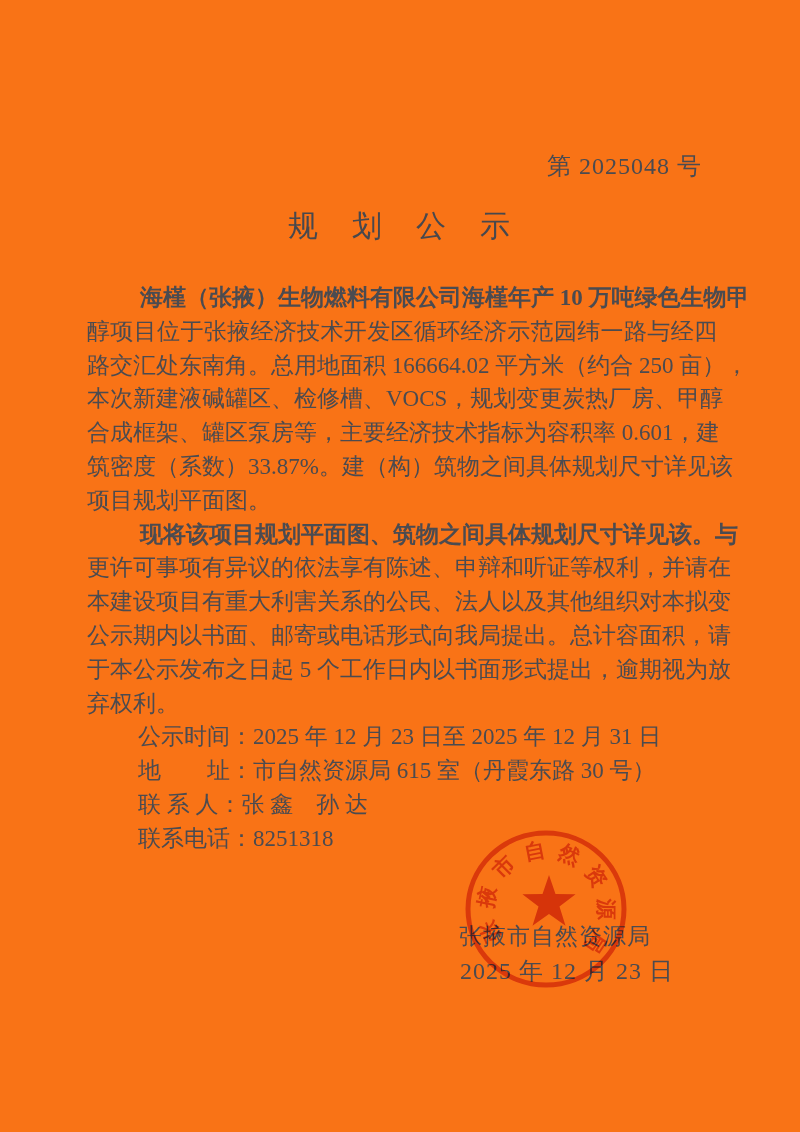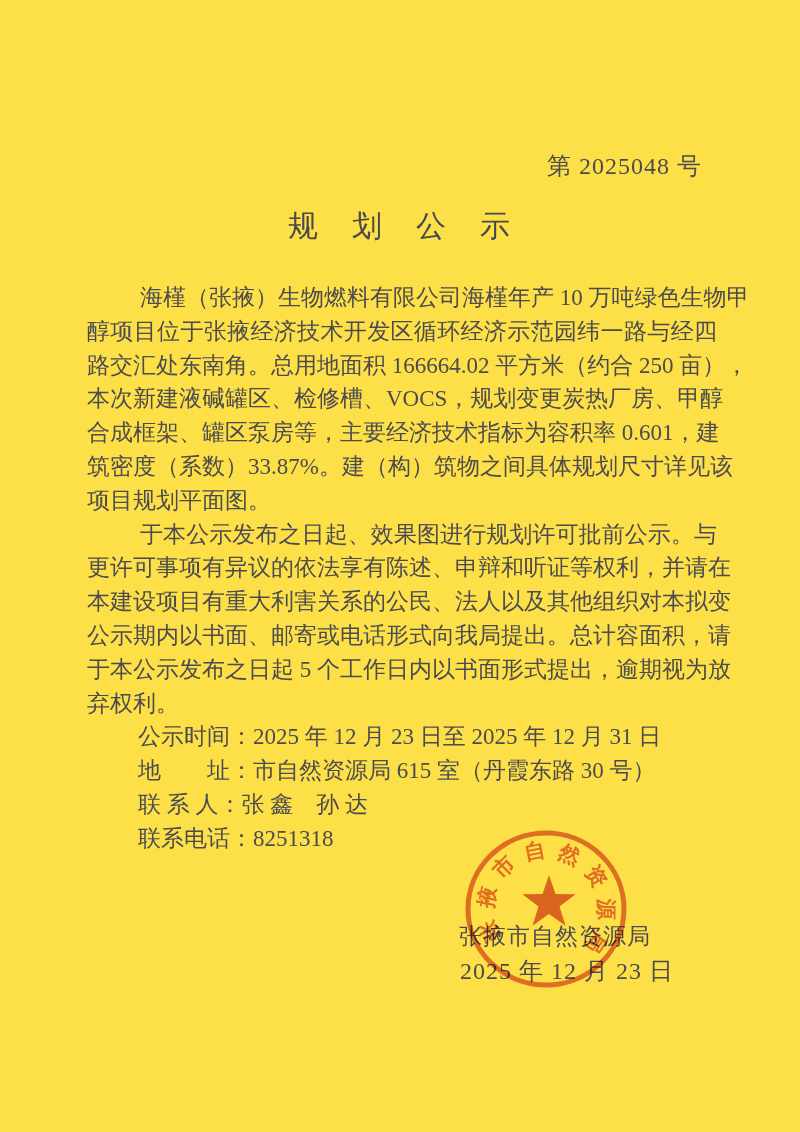--- a/index.html
+++ b/index.html
@@ -7,21 +7,21 @@
   body {
     font-family: "Liberation Serif", "DejaVu Serif", serif;
     background: #ffffff;
     position: relative;
     overflow: hidden;
   }
   .page {
     position: absolute;
     left: 0; top: 0;
     width: 800px; height: 1132px;
-    background: #fde047;
+    background: #f97316;
   }
   .doc-number {
     position: absolute;
     top: 150px;
     right: 98px;
     font-size: 24px;
     color: #4b4b50;
     letter-spacing: 1px;
     white-space: nowrap;
   }
@@ -46,21 +46,21 @@
     color: #4b4b50;
   }
   .line {
     height: 33.8px;
     line-height: 33.8px;
     text-align: justify;
     text-align-last: justify;
     white-space: nowrap;
     overflow: visible;
   }
-  .line.first { text-indent: 53px; }
+  .line.first { text-indent: 53px; font-weight: bold; }
   .line.end { text-align-last: left; }
   .line.contact { text-align-last: left; text-indent: 51px; }
   .signature-org {
     position: absolute;
     left: 459px;
     top: 921px;
     font-size: 23px;
     color: #4b4b50;
     letter-spacing: 1px;
     white-space: nowrap;
@@ -100,21 +100,21 @@
   <h1 class="title">规　划　公　示</h1>
 
   <div class="body-block">
       <div class="line first">海槿（张掖）生物燃料有限公司海槿年产 10 万吨绿色生物甲</div>
       <div class="line">醇项目位于张掖经济技术开发区循环经济示范园纬一路与经四</div>
       <div class="line">路交汇处东南角。总用地面积 166664.02 平方米（约合 250 亩），</div>
       <div class="line">本次新建液碱罐区、检修槽、VOCS，规划变更炭热厂房、甲醇</div>
       <div class="line">合成框架、罐区泵房等，主要经济技术指标为容积率 0.601，建</div>
       <div class="line">筑密度（系数）33.87%。建（构）筑物之间具体规划尺寸详见该</div>
       <div class="line end">项目规划平面图。</div>
-      <div class="line first">于本公示发布之日起、效果图进行规划许可批前公示。与</div>
+      <div class="line first">现将该项目规划平面图、筑物之间具体规划尺寸详见该。与</div>
       <div class="line">更许可事项有异议的依法享有陈述、申辩和听证等权利，并请在</div>
       <div class="line">本建设项目有重大利害关系的公民、法人以及其他组织对本拟变</div>
       <div class="line">公示期内以书面、邮寄或电话形式向我局提出。总计容面积，请</div>
       <div class="line">于本公示发布之日起 5 个工作日内以书面形式提出，逾期视为放</div>
       <div class="line end">弃权利。</div>
       <div class="line contact">公示时间：2025 年 12 月 23 日至 2025 年 12 月 31 日</div>
       <div class="line contact">地　　址：市自然资源局 615 室（丹霞东路 30 号）</div>
       <div class="line contact">联 系 人：张 鑫　孙 达</div>
       <div class="line contact">联系电话：8251318</div>
     </div>

